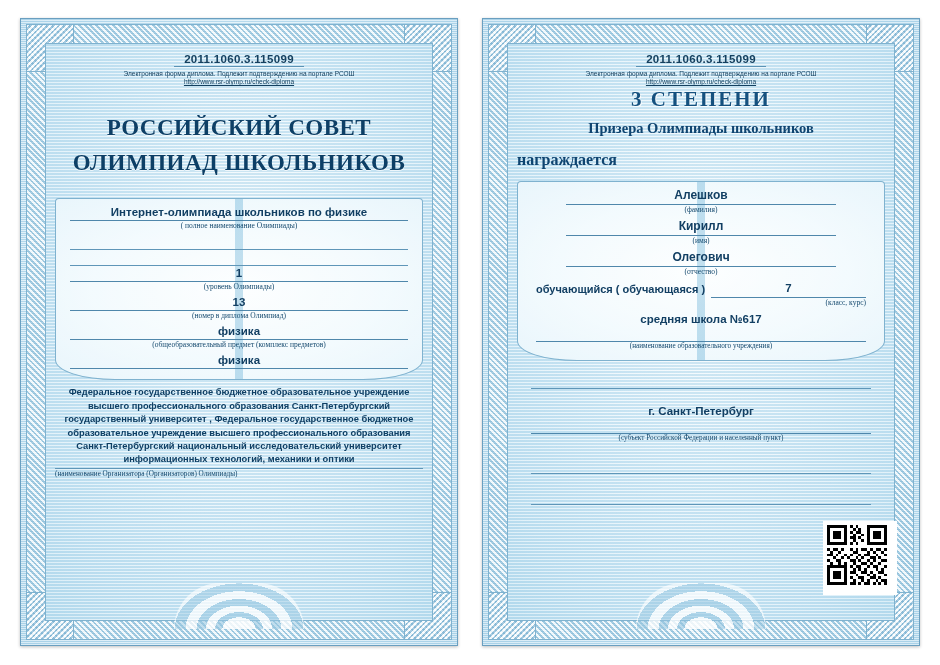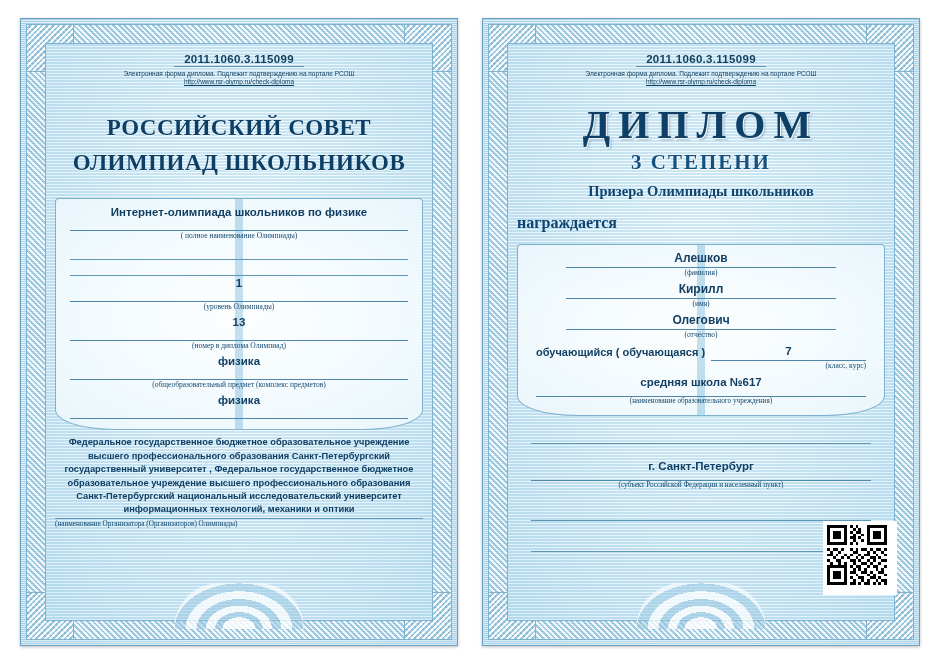--- a/index.html
+++ b/index.html
@@ -108,21 +108,21 @@
   }
 
   .line-field{
     text-align:center;
     margin:0 10px;
   }
   .line-field .val{
     font-family:"Liberation Sans", sans-serif;
     font-size:11.5px;font-weight:700;color:#123f63;
     border-bottom:1px solid #4f87ab;
-    display:block;padding-bottom:11px;min-height:14px;
+    display:block;padding-bottom:1px;min-height:14px;
     line-height:14px;
   }
   .line-field .cap{
     font-size:7.5px;color:#13486d;display:block;margin-top:0px;margin-bottom:4px;
   }
   .blank-line{
     border-bottom:1px solid #5f96b8;height:15px;margin:0 10px;
   }
 
   .org-block{
@@ -181,21 +181,21 @@
     border-bottom:1px solid #4f87ab;padding-bottom:1px;line-height:15px;
   }
   .cap-right{
     text-align:right;font-size:7.5px;color:#13486d;margin:0 14px 5px 14px;
   }
   .city-field{
     text-align:center;margin:0 14px;
   }
   .city-field .val{
     font-family:"Liberation Sans", sans-serif;font-size:11.5px;font-weight:700;color:#123f63;
-    border-bottom:1px solid #4f87ab;display:block;padding-bottom:6px;line-height:15px;
+    border-bottom:1px solid #4f87ab;display:block;padding-bottom:14px;line-height:15px;
   }
   .city-field .cap{font-size:7.2px;color:#13486d;display:block;margin-top:0;}
 
   .tail-lines{margin-top:12px;}
   .tail-lines .blank-line{margin:0 14px 15px 14px;}
 
   .qr{
     position:absolute;right:22px;bottom:50px;
     width:66px;height:66px;background:#ffffff;
     padding:3px;border:1px solid #ffffff;
@@ -276,21 +276,20 @@
     <div class="rosette"></div>
 
     <div class="content">
 
       <div class="serial">
         <div class="num">2011.1060.3.115099</div>
         <div class="note">Электронная форма диплома. Подлежит подтверждению на портале РСОШ</div>
         <div class="link">http://www.rsr-olymp.ru/check-diploma</div>
       </div>
 
-      <div class="diploma-word">ДИПЛОМ</div>
       <div class="degree">3 СТЕПЕНИ</div>
       <div class="subtitle">Призера Олимпиады школьников</div>
       <div class="awarded">награждается</div>
 
       <div class="book" style="margin-top:12px;">
         <div class="name-field">
           <span class="val">Алешков</span>
           <span class="cap">(фамилия)</span>
         </div>
         <div class="name-field">

